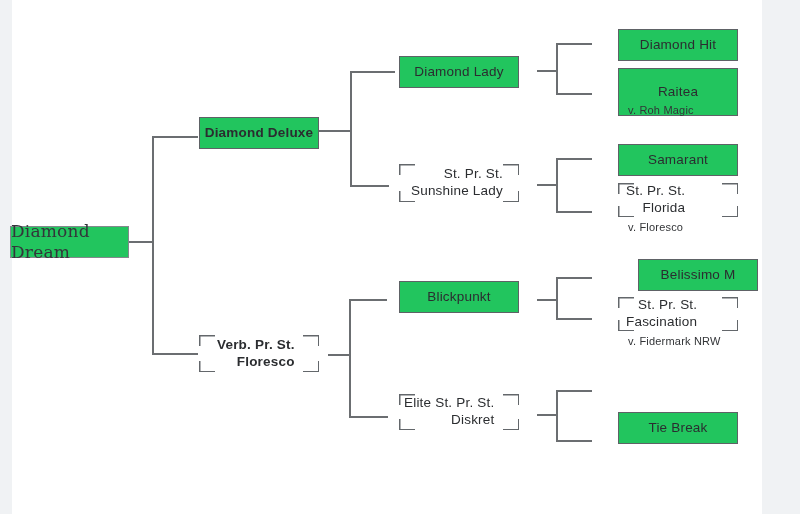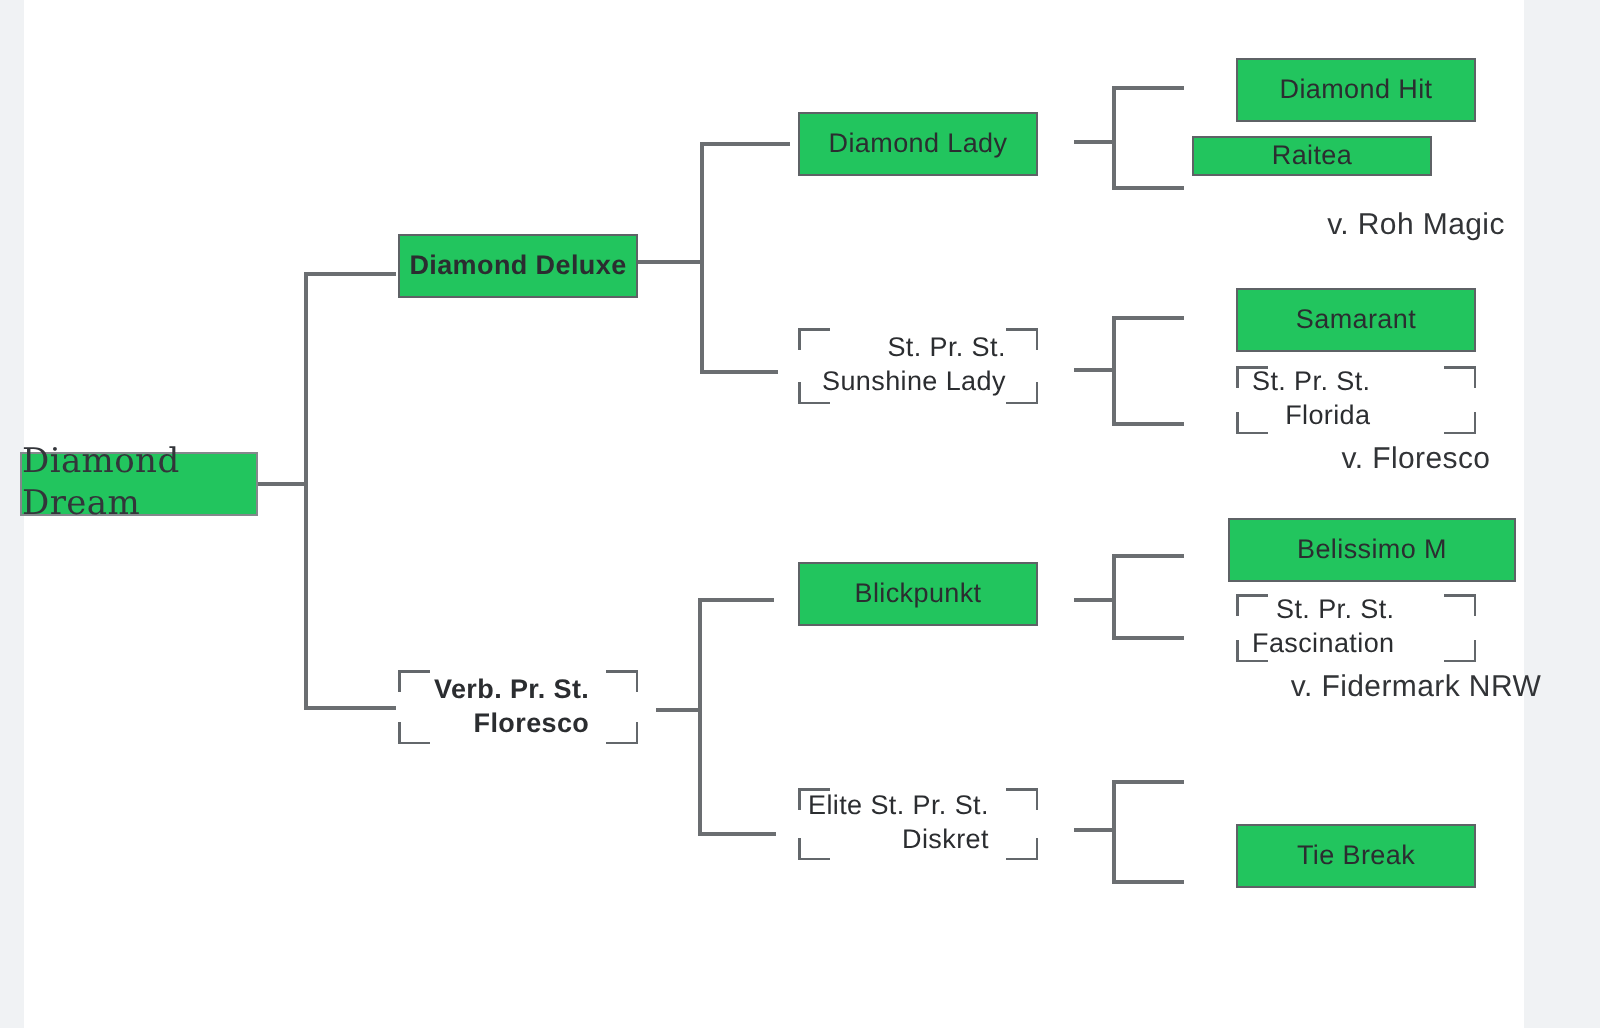--- a/index.html
+++ b/index.html
@@ -53,22 +53,22 @@
   .bold{font-weight:700;}
   .root{
     font-family:"DejaVu Serif", serif;
     font-size:17px;
     border-color:#84888c;
     color:#33353a;
   }
   .note{
     position:absolute;
     width:160px;
-    text-align:center;
-    font-size:15px;
+    text-align:left;
+    font-size:11px;
     color:#323437;
     letter-spacing:0.2px;
   }
 </style>
 </head>
 <body>
 
 <div id="stage">
 
   <div class="strip" style="left:0;width:12px"></div>
@@ -116,28 +116,28 @@
 Floresco</div>
 
   <div class="node boxed" style="left:399px;top:56px;width:120px;height:32px">Diamond Lady</div>
   <div class="node bracket multi" style="left:399px;top:164px;width:120px;height:38px;padding-left:12px">St. Pr. St.
 Sunshine Lady</div>
   <div class="node boxed" style="left:399px;top:281px;width:120px;height:32px">Blickpunkt</div>
   <div class="node bracket multi" style="left:399px;top:394px;width:120px;height:36px;padding-left:5px">Elite St. Pr. St.
 Diskret</div>
 
   <div class="node boxed" style="left:618px;top:29px;width:120px;height:32px">Diamond Hit</div>
-  <div class="node boxed" style="left:596px;top:68px;width:120px;height:20px">Raitea</div>
+  <div class="node boxed" style="left:618px;top:68px;width:120px;height:48px">Raitea</div>
   <div class="note" style="left:628px;top:104px">v. Roh Magic</div>
 
   <div class="node boxed" style="left:618px;top:144px;width:120px;height:32px">Samarant</div>
   <div class="node bracket multi" style="left:618px;top:183px;width:120px;height:34px;padding-left:8px">St. Pr. St.
 Florida</div>
   <div class="note" style="left:628px;top:221px">v. Floresco</div>
 
-  <div class="node boxed" style="left:614px;top:259px;width:144px;height:32px">Belissimo M</div>
+  <div class="node boxed" style="left:638px;top:259px;width:120px;height:32px">Belissimo M</div>
   <div class="node bracket multi" style="left:618px;top:297px;width:120px;height:34px;padding-left:8px">St. Pr. St.
 Fascination</div>
   <div class="note" style="left:628px;top:335px">v. Fidermark NRW</div>
 
   <div class="node boxed" style="left:618px;top:412px;width:120px;height:32px">Tie Break</div>
 
 </div>
 
 </body></html>

